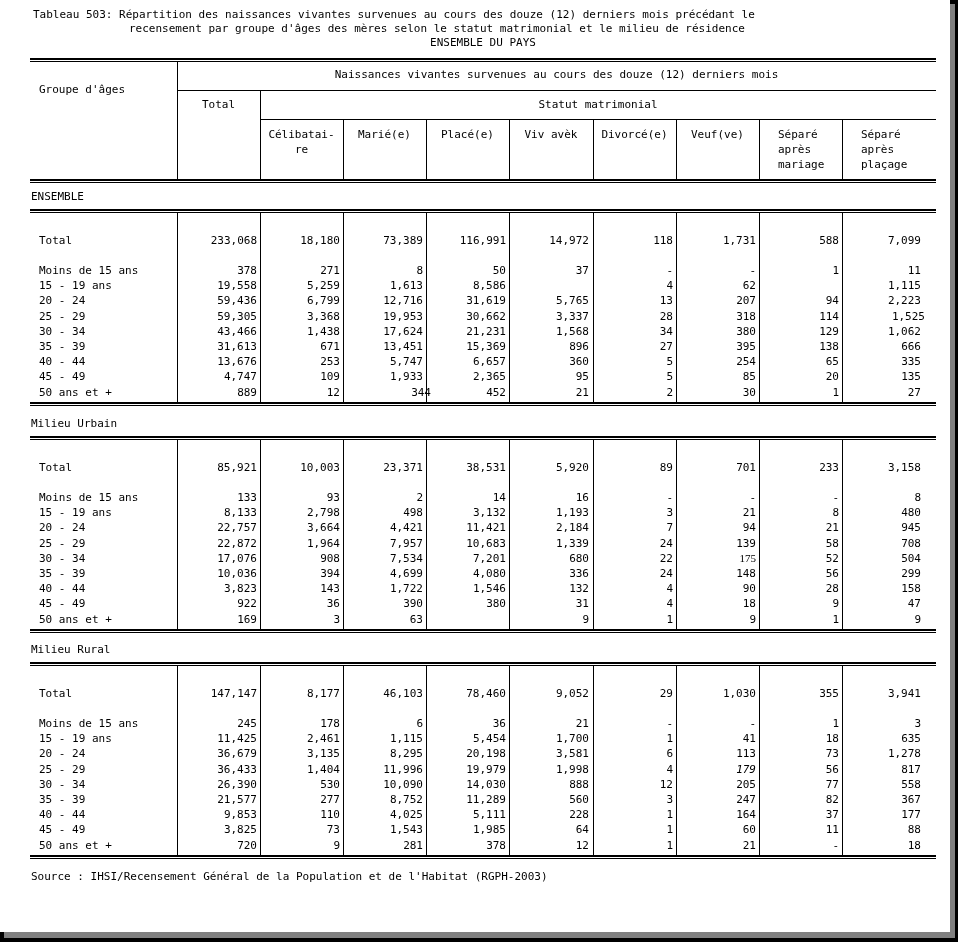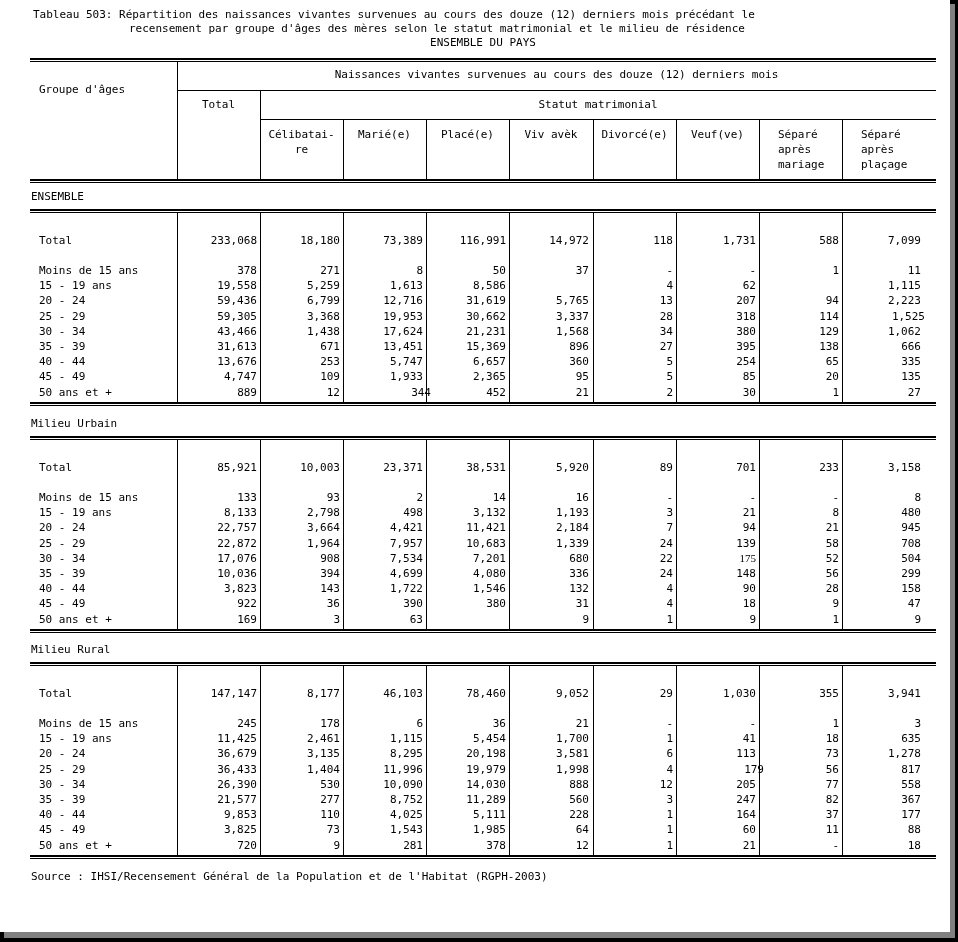--- a/index.html
+++ b/index.html
@@ -385,21 +385,21 @@
         <span class="cell" style="left:0; width:891px;">1,278</span>
       </div>
       <div class="row" style="top:762px">
         <span class="lbl">25 - 29</span>
         <span class="cell" style="left:0; width:227px;">36,433</span>
         <span class="cell" style="left:0; width:310px;">1,404</span>
         <span class="cell" style="left:0; width:393px;">11,996</span>
         <span class="cell" style="left:0; width:476px;">19,979</span>
         <span class="cell" style="left:0; width:559px;">1,998</span>
         <span class="cell" style="left:0; width:643px;">4</span>
-        <span class="cell" style="left:8px; width:726px;">179</span>
+        <span class="cell" style="left:0; width:726px;font-style:italic;">179</span>
         <span class="cell" style="left:0; width:809px;">56</span>
         <span class="cell" style="left:0; width:891px;">817</span>
       </div>
       <div class="row" style="top:777px">
         <span class="lbl">30 - 34</span>
         <span class="cell" style="left:0; width:227px;">26,390</span>
         <span class="cell" style="left:0; width:310px;">530</span>
         <span class="cell" style="left:0; width:393px;">10,090</span>
         <span class="cell" style="left:0; width:476px;">14,030</span>
         <span class="cell" style="left:0; width:559px;">888</span>

